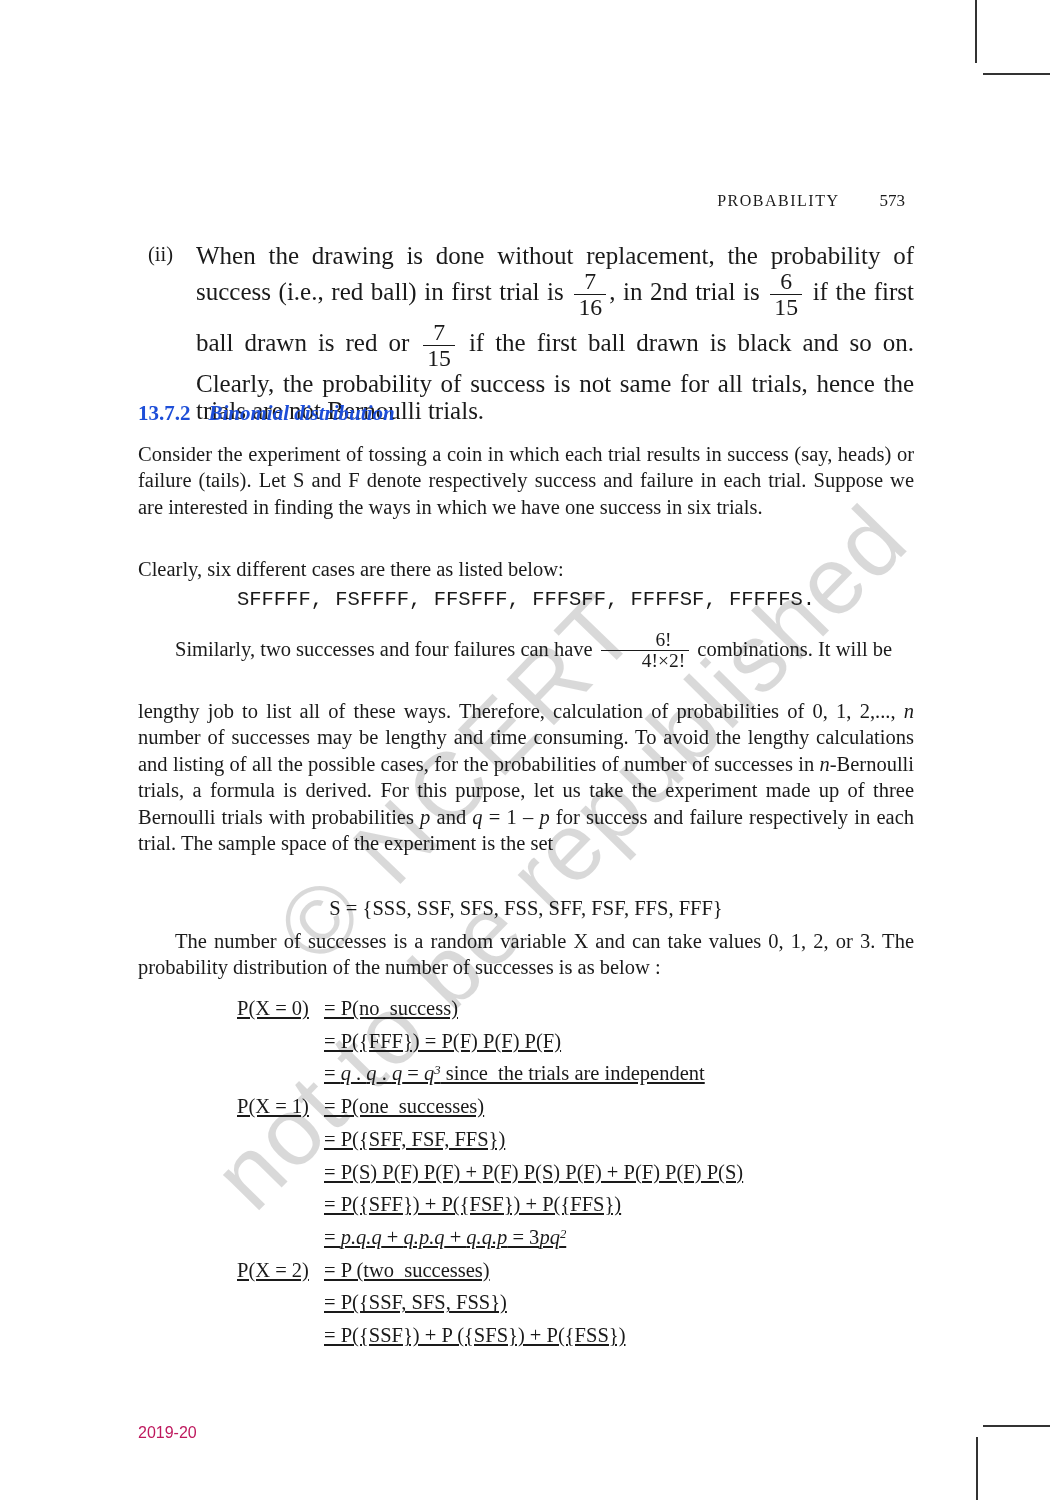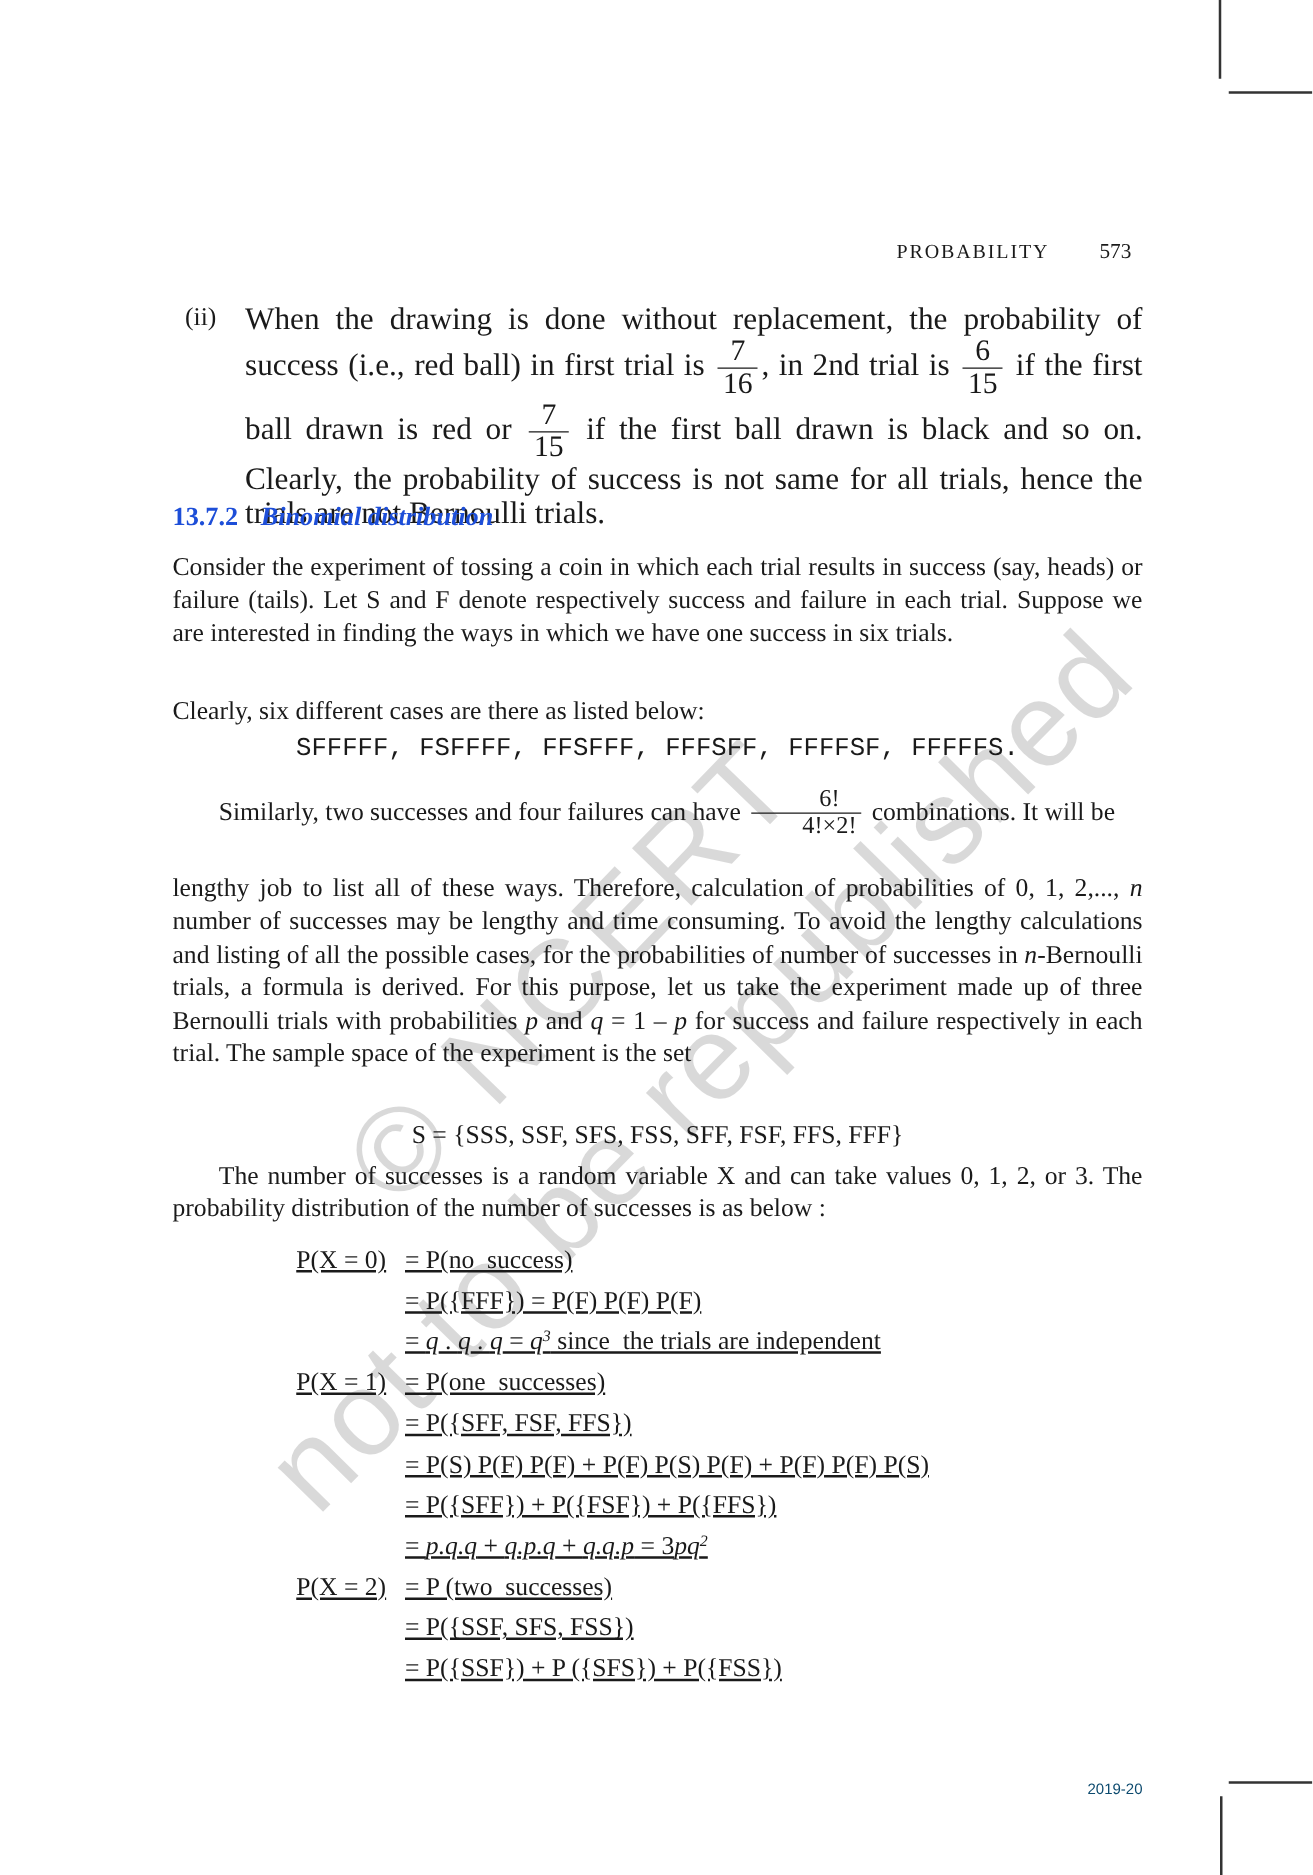--- a/index.html
+++ b/index.html
@@ -40,22 +40,22 @@
                font-size:20.5px;margin:0;z-index:1;}
   .p-cases{top:588px;font-family:Liberation Mono, monospace;}
   .p-similarly{top:630px;text-indent:37px;}
   .p-lengthy{top:698px;}
   .p-set{top:897px;}
   .p-number{top:928px;text-indent:37px;}
   .eq-block{position:absolute;left:237px;top:992px;font-size:20.5px;z-index:1;}
   .eq-row{display:flex;line-height:32.7px;text-decoration:underline;}
   .eq-label{width:87px;flex:none;}
   .eq-body{white-space:pre-wrap;}
-  .footer{position:absolute;left:138px;top:1424px;width:776px;text-align:right;
-          font-family:"Liberation Sans",sans-serif;font-size:12px;color:#0c4a6e;z-index:1;}
+  .footer{position:absolute;left:138px;top:1424px;width:776px;text-align:left;
+          font-family:"Liberation Sans",sans-serif;font-size:16px;color:#be185d;z-index:1;}
   
   .sg-i{font-style:italic;}
   .sg-sup{font-size:0.62em;vertical-align:0.5em;line-height:0;}
   .sg-frac{display:inline-block;vertical-align:middle;text-align:center;
            line-height:1.05;font-size:0.95em;margin:0 3px;}
   .sg-frac .num{display:block;border-bottom:1.6px solid #1a1a1a;padding:0 4px;}
   .sg-frac .den{display:block;padding:0 4px;}
 </style>
 </head>
 <body>

